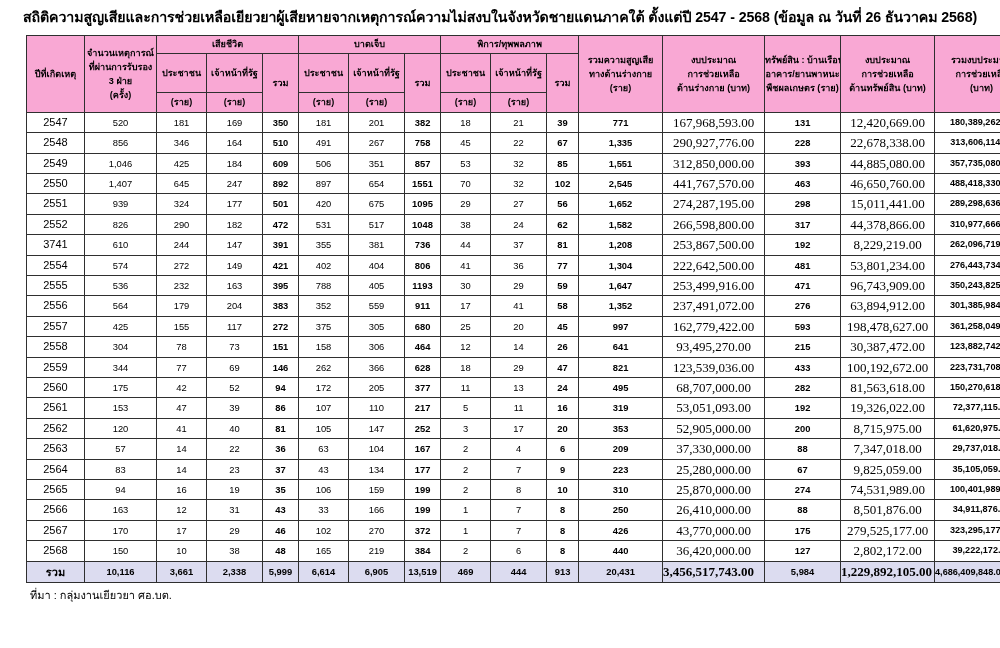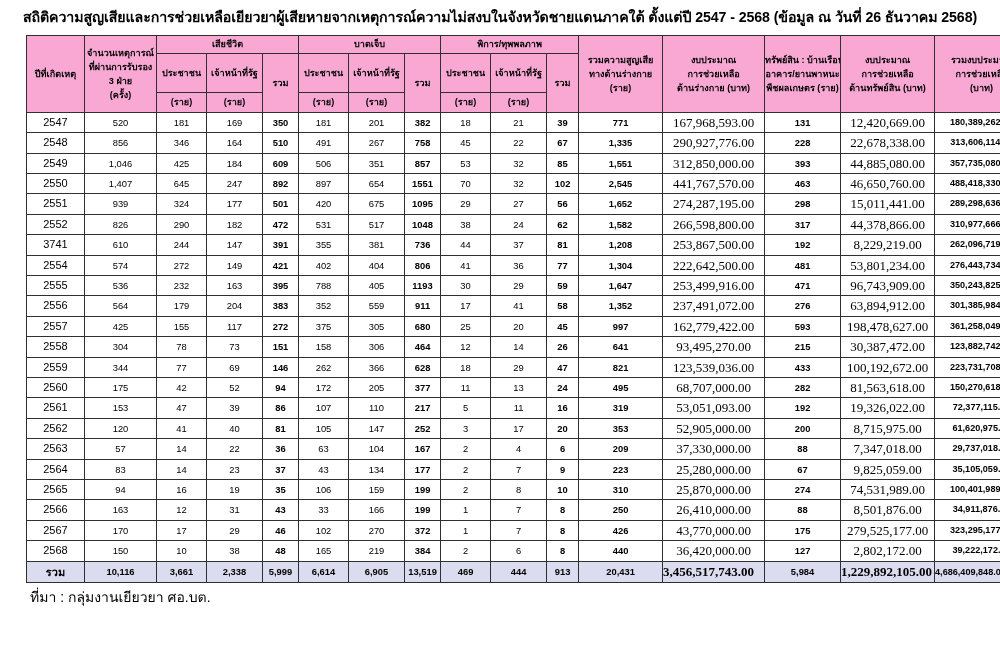--- a/index.html
+++ b/index.html
@@ -116,21 +116,21 @@
   }
   tbody tr.total td.money,
   tbody tr.total td.money-bold {
     text-align: left;
     padding-right: 4px;
   }
 
   
   .footnote {
     margin: 5px 0 12px 30px;
-    font-size: 14px;
+    font-size: 11px;
     line-height: 1.4;
     white-space: nowrap;
   }
 </style>
 </head>
 <body>
 
 <div class="page">
 
   <div class="title">สถิติความสูญเสียและการช่วยเหลือเยียวยาผู้เสียหายจากเหตุการณ์ความไม่สงบในจังหวัดชายแดนภาคใต้ ตั้งแต่ปี 2547 - 2568 (ข้อมูล ณ วันที่ 26 ธันวาคม 2568)</div>

